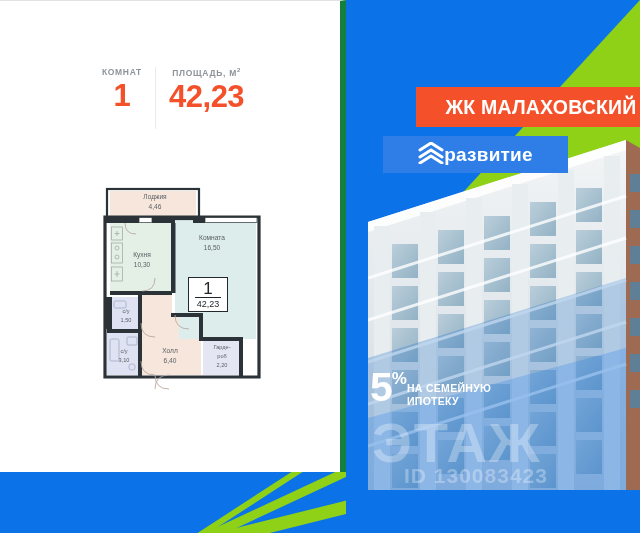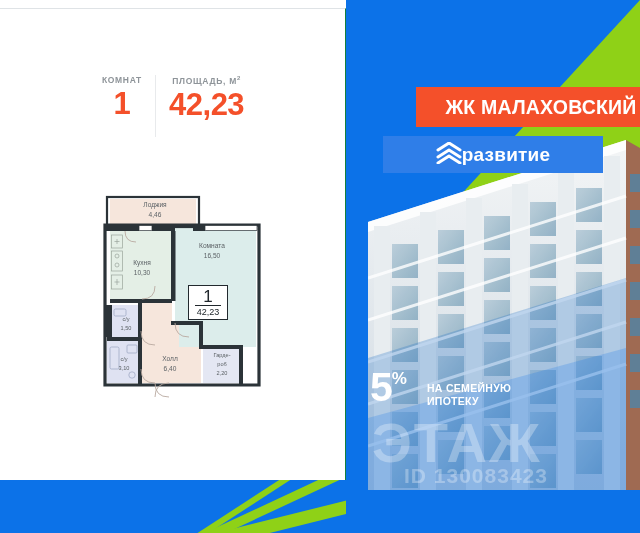--- a/index.html
+++ b/index.html
@@ -25,23 +25,23 @@
   .bottom-band .stripe {
     position: absolute; background: #8fd117;
     transform-origin: 0 0;
   }
   .stripe-a { left: 196px; top: 66px; width: 520px; height: 13px; transform: rotate(-14deg); }
   .stripe-b { left: 198px; top: 64px; width: 340px; height: 9px;  transform: rotate(-25deg); }
   .stripe-c { left: 196px; top: 62px; width: 260px; height: 6px;  transform: rotate(-33deg); }
 
   
   .left-card {
-    position: absolute; left: 0; top: 8px; width: 346px; height: 472px;
+    position: absolute; left: 0; top: 0; width: 346px; height: 472px;
     background: #ffffff;
-    border-right: 1px solid #15803d;
+    border-right: 6px solid #15803d;
     border-top: 1px solid #dfe3e6;
   }
 
   
   .spec-strip {
     position: absolute; left: 0; top: 66px; width: 346px; height: 62px;
     display: flex; align-items: stretch; justify-content: center;
   }
   .spec {
     display: flex; flex-direction: column; align-items: center; justify-content: flex-start;
@@ -99,39 +99,39 @@
   }
 
   .brand-red {
     position: absolute; left: 22px; top: 87px; width: 250px; height: 40px;
     background: #f4502a; display: flex; align-items: center; justify-content: center; margin-left: 48px;
   }
   .brand-red span {
     color: #fff; font-weight: 700; font-size: 19.5px; letter-spacing: .2px; white-space: nowrap;
   }
   .brand-blue {
-    position: absolute; left: 37px; top: 136px; width: 220px; height: 37px;
+    position: absolute; left: 37px; top: 136px; width: 185px; height: 37px;
     background: #2f7ee8; display: flex; align-items: center; justify-content: center; 
   }
   .brand-blue .bname {
     color: #fff; font-weight: 700; font-size: 19px; letter-spacing: .2px;
   }
 
   .discount {
     position: absolute; left: 24px; top: 362px; width: 180px; height: 96px;
   }
   .disc-red {
     width: 118px; height: 28px; background: #f4502a;
     display: flex; align-items: center; justify-content: center;
   }
   .disc-red span { color: #fff; font-weight: 700; font-size: 17px; letter-spacing: .3px; }
   .disc-row { display: flex; align-items: flex-start; margin-top: 6px; }
   .disc-num { color: #fff; font-weight: 700; font-size: 41px; line-height: 38px; letter-spacing: -1px; }
   .disc-pct { color: #fff; font-weight: 700; font-size: 17px; line-height: 17px; margin-top: 2px; }
-  .disc-sub { color: #fff; font-weight: 700; font-size: 10.5px; line-height: 12.5px; letter-spacing: .3px; margin-left: 20px; margin-top: 14px; }
+  .disc-sub { color: #fff; font-weight: 700; font-size: 10.5px; line-height: 12.5px; letter-spacing: .3px; margin-left: 0; margin-top: 14px; }
 
   
   .wm {
     position: absolute; pointer-events: none;
     color: rgba(255,255,255,.30); font-weight: 700;
   }
   .wm-word { left: 372px; top: 410px; font-size: 56px; letter-spacing: 2px; }
   .wm-id   { left: 404px; top: 464px; font-size: 21px; letter-spacing: 1px; }
 </style>
 </head>

